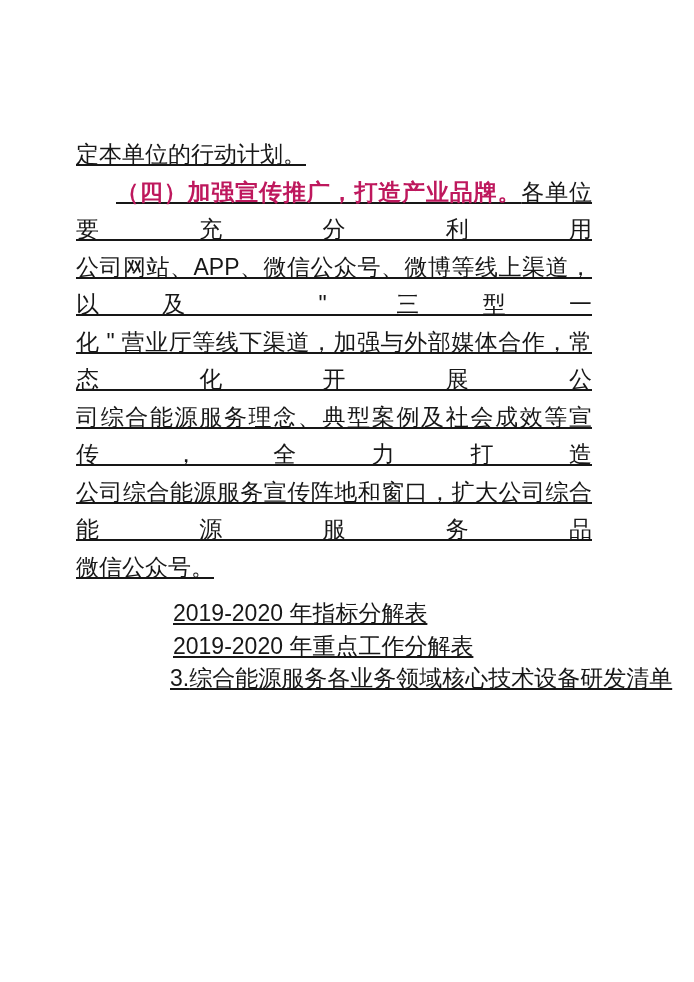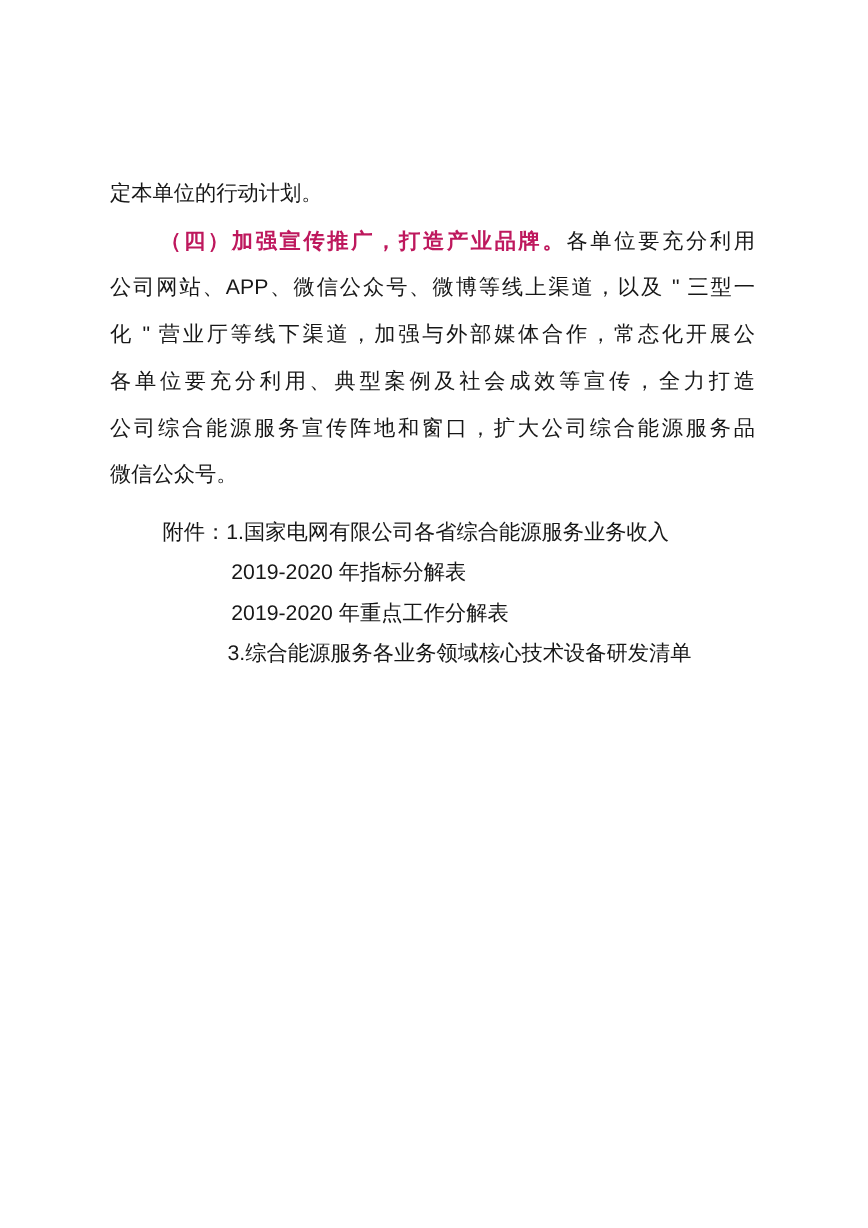--- a/index.html
+++ b/index.html
@@ -10,25 +10,26 @@
   }
   .page {
     position: relative;
     width: 694px;
     height: 982px;
     background: #ffffff;
     overflow: hidden;
   }
   .content {
     position: absolute;
-    left: 88px;
+    left: 76px;
     top: 136px;
     width: 516px;
     color: #171717;
-    font-size: 17px;
+    font-size: 23px;
+    text-decoration: underline;
   }
   .body-line {
     line-height: 37.5px;
     letter-spacing: 0;
   }
   .body-line.justify {
     text-align: justify;
     text-align-last: justify;
     text-justify: inter-character;
   }
@@ -54,29 +55,26 @@
   <div class="content">
 
     <div class="body-line">定本单位的行动计划。</div>
 
     <div class="body-line justify indent">
       <span class="bold">（四）加强宣传推广，打造产业品牌。</span><span>各单位要充分利用</span>
     </div>
 
     <div class="body-line justify">公司网站、APP、微信公众号、微博等线上渠道，以及 " 三型一</div>
     <div class="body-line justify">化 " 营业厅等线下渠道，加强与外部媒体合作，常态化开展公</div>
-    <div class="body-line justify">各单位要充分利用、典型案例及社会成效等宣传，全力打造</div>
+    <div class="body-line justify">司综合能源服务理念、典型案例及社会成效等宣传，全力打造</div>
     <div class="body-line justify">公司综合能源服务宣传阵地和窗口，扩大公司综合能源服务品</div>
     <div class="body-line">微信公众号。</div>
 
     <div class="attachments">
 
-      <div class="att-line att-first">
-        <span>附件：</span><span>1.</span><span>国家电网有限公司各省综合能源服务业务收入</span>
-      </div>
 
       <div class="att-line att-cont">2019-2020 年指标分解表</div>
 
 
       <div class="att-line att-cont">2019-2020 年重点工作分解表</div>
 
       <div class="att-line att-item">
         <span>3.</span><span>综合能源服务各业务领域核心技术设备研发清单</span>
       </div>
 

